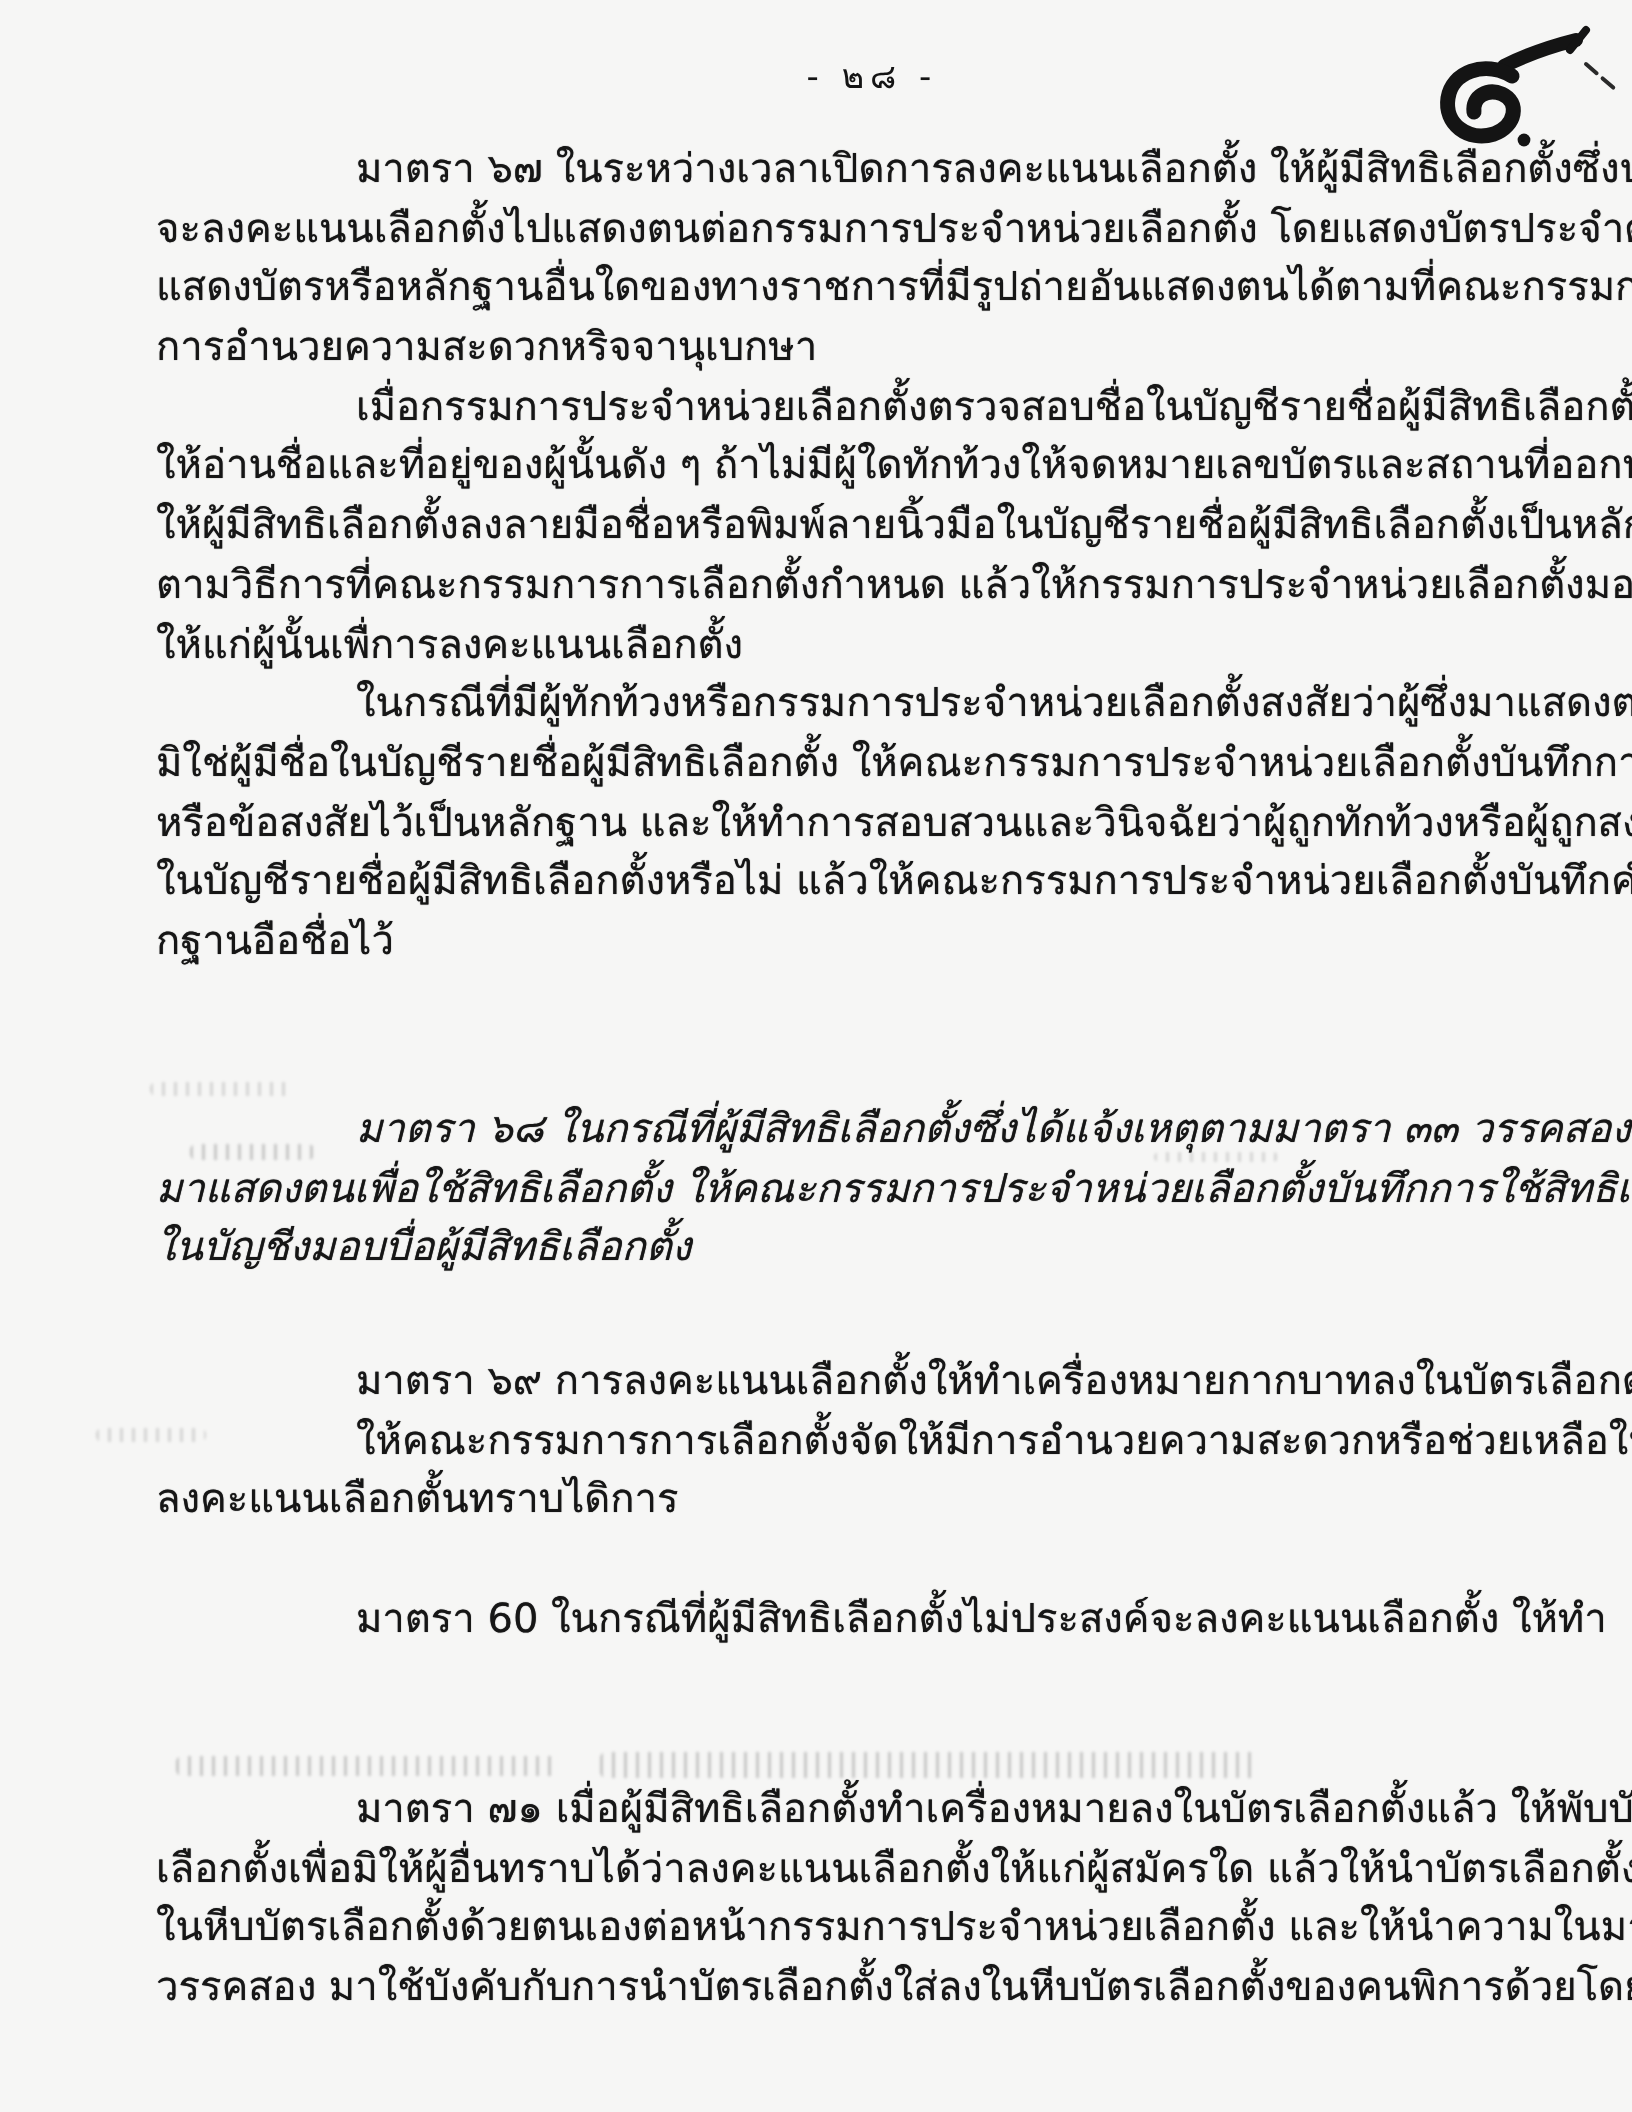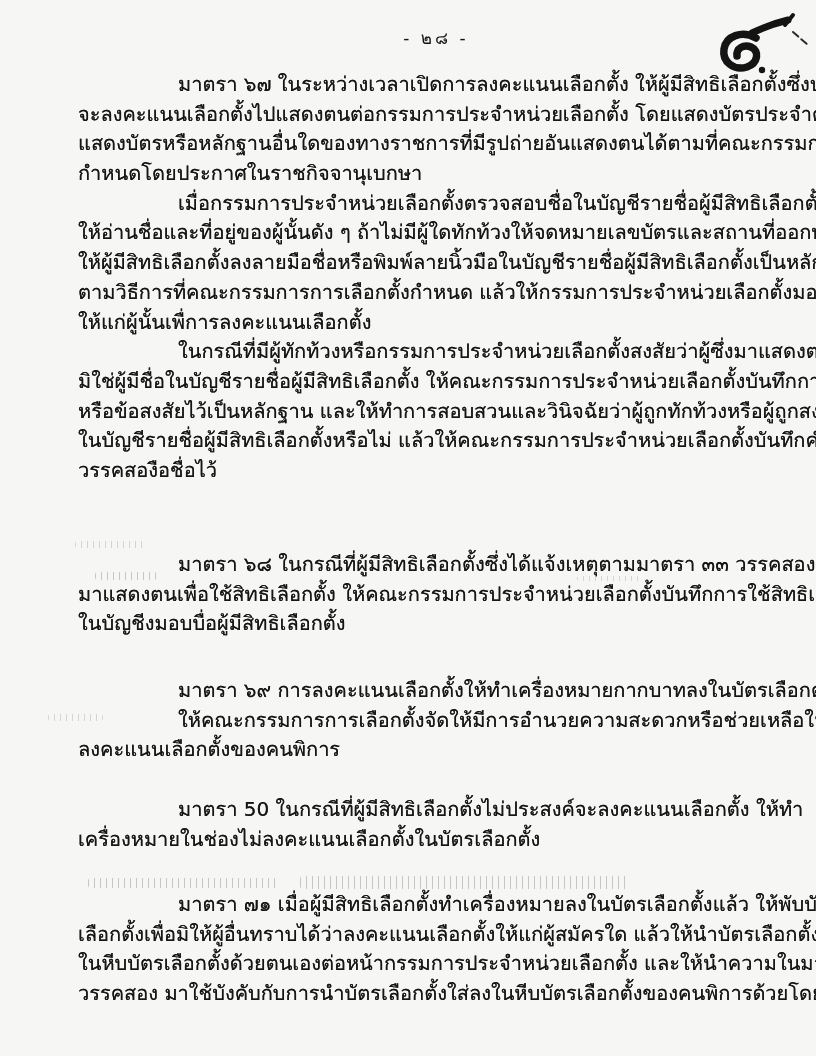--- a/index.html
+++ b/index.html
@@ -20,21 +20,21 @@
   }
   .textblock{
     position:absolute;left:78px;width:692px;
     font-size:20px;line-height:29.7px;
     color:#161616;
     text-shadow:0 0 0.45px rgba(20,20,20,.85);
   }
   .ln{white-space:nowrap;height:29.7px;overflow:visible;}
   .ind{padding-left:100px;}
   #blockA{top:70px;}
-  #blockB{top:550px;}
+  #blockB{top:550px;font-style:italic;}
   #blockC{top:676px;}
   #blockD{top:795px;}
   #blockE{top:890px;}
   .mark-svg{position:absolute;left:698px;top:12px;width:112px;height:66px;}
   .smudge{
     position:absolute;
     background:repeating-linear-gradient(90deg, rgba(70,70,70,.5) 0 1.5px, transparent 1.5px 6px);
     filter:blur(.7px);
     border-radius:3px;
   }
@@ -59,48 +59,47 @@
     <path d="M87 13 L95 3" stroke="#141414" stroke-width="4" fill="none" stroke-linecap="round"></path>
     <path d="M58 26 C44 18 28 24 26 37 C24 50 36 59 49 55 C60 51 62 39 53 35 C46 32 38 36 39 44" stroke="#141414" stroke-width="7.5" fill="none" stroke-linecap="round"></path>
     <circle cx="64" cy="58" r="3.2" fill="#141414"></circle>
     <path d="M95 20 L110 33" stroke="#2a2a2a" stroke-width="2" fill="none" stroke-linecap="round" stroke-dasharray="7 4"></path>
   </svg>
 
   <div class="textblock" id="blockA">
     <div class="ln ind">มาตรา ๖๗  ในระหว่างเวลาเปิดการลงคะแนนเลือกตั้ง ให้ผู้มีสิทธิเลือกตั้งซึ่งประสงค์</div>
     <div class="ln">จะลงคะแนนเลือกตั้งไปแสดงตนต่อกรรมการประจำหน่วยเลือกตั้ง โดยแสดงบัตรประจำตัวประชาชนหรือ</div>
     <div class="ln">แสดงบัตรหรือหลักฐานอื่นใดของทางราชการที่มีรูปถ่ายอันแสดงตนได้ตามที่คณะกรรมการการเลือกตั้ง</div>
-    <div class="ln">กำหนดโดยประกาศในราชกิจจานุเบกษา</div>
+    <div class="ln">การอำนวยความสะดวกหริจจานุเบกษา</div>
     <div class="ln ind">เมื่อกรรมการประจำหน่วยเลือกตั้งตรวจสอบชื่อในบัญชีรายชื่อผู้มีสิทธิเลือกตั้งแล้ว</div>
     <div class="ln">ให้อ่านชื่อและที่อยู่ของผู้นั้นดัง ๆ ถ้าไม่มีผู้ใดทักท้วงให้จดหมายเลขบัตรและสถานที่ออกบัตร และ</div>
     <div class="ln">ให้ผู้มีสิทธิเลือกตั้งลงลายมือชื่อหรือพิมพ์ลายนิ้วมือในบัญชีรายชื่อผู้มีสิทธิเลือกตั้งเป็นหลักฐาน</div>
     <div class="ln">ตามวิธีการที่คณะกรรมการการเลือกตั้งกำหนด แล้วให้กรรมการประจำหน่วยเลือกตั้งมอบบัตรเลือกตั้ง</div>
     <div class="ln">ให้แก่ผู้นั้นเพื่การลงคะแนนเลือกตั้ง</div>
     <div class="ln ind">ในกรณีที่มีผู้ทักท้วงหรือกรรมการประจำหน่วยเลือกตั้งสงสัยว่าผู้ซึ่งมาแสดงตนนั้น</div>
     <div class="ln">มิใช่ผู้มีชื่อในบัญชีรายชื่อผู้มีสิทธิเลือกตั้ง ให้คณะกรรมการประจำหน่วยเลือกตั้งบันทึกการทักท้วง</div>
     <div class="ln">หรือข้อสงสัยไว้เป็นหลักฐาน และให้ทำการสอบสวนและวินิจฉัยว่าผู้ถูกทักท้วงหรือผู้ถูกสงสัยเป็นผู้มีชื่อ</div>
     <div class="ln">ในบัญชีรายชื่อผู้มีสิทธิเลือกตั้งหรือไม่ แล้วให้คณะกรรมการประจำหน่วยเลือกตั้งบันทึกคำวินิจฉัยและ</div>
-    <div class="ln">วรรคสองือชื่อไว้</div>
+    <div class="ln">กฐานอือชื่อไว้</div>
   </div>
 
   <div class="textblock" id="blockB">
     <div class="ln ind">มาตรา ๖๘  ในกรณีที่ผู้มีสิทธิเลือกตั้งซึ่งได้แจ้งเหตุตามมาตรา ๓๓ วรรคสอง</div>
     <div class="ln">มาแสดงตนเพื่อใช้สิทธิเลือกตั้ง ให้คณะกรรมการประจำหน่วยเลือกตั้งบันทึกการใช้สิทธิเลือกตั้งไว้</div>
     <div class="ln">ในบัญชีงมอบบื่อผู้มีสิทธิเลือกตั้ง</div>
   </div>
 
   <div class="textblock" id="blockC">
     <div class="ln ind">มาตรา ๖๙  การลงคะแนนเลือกตั้งให้ทำเครื่องหมายกากบาทลงในบัตรเลือกตั้ง</div>
     <div class="ln ind">ให้คณะกรรมการการเลือกตั้งจัดให้มีการอำนวยความสะดวกหรือช่วยเหลือในการ</div>
-    <div class="ln">ลงคะแนนเลือกตั้งของคนพิการ</div>
+    <div class="ln">ลงคะแนนเลือกตั้นทราบไดิการ</div>
   </div>
 
   <div class="textblock" id="blockD">
-    <div class="ln ind">มาตรา 50  ในกรณีที่ผู้มีสิทธิเลือกตั้งไม่ประสงค์จะลงคะแนนเลือกตั้ง ให้ทำ</div>
-    <div class="ln">เครื่องหมายในช่องไม่ลงคะแนนเลือกตั้งในบัตรเลือกตั้ง</div>
+    <div class="ln ind">มาตรา 60  ในกรณีที่ผู้มีสิทธิเลือกตั้งไม่ประสงค์จะลงคะแนนเลือกตั้ง ให้ทำ</div>
   </div>
 
   <div class="textblock" id="blockE">
     <div class="ln ind">มาตรา ๗๑  เมื่อผู้มีสิทธิเลือกตั้งทำเครื่องหมายลงในบัตรเลือกตั้งแล้ว ให้พับบัตร</div>
     <div class="ln">เลือกตั้งเพื่อมิให้ผู้อื่นทราบได้ว่าลงคะแนนเลือกตั้งให้แก่ผู้สมัครใด แล้วให้นำบัตรเลือกตั้งนั้นใส่ลง</div>
     <div class="ln">ในหีบบัตรเลือกตั้งด้วยตนเองต่อหน้ากรรมการประจำหน่วยเลือกตั้ง และให้นำความในมาตรา ๖๙</div>
     <div class="ln">วรรคสอง มาใช้บังคับกับการนำบัตรเลือกตั้งใส่ลงในหีบบัตรเลือกตั้งของคนพิการด้วยโดยอนุโลม</div>
   </div>
 
   <div class="smudge light" id="smudge-a1"></div>

